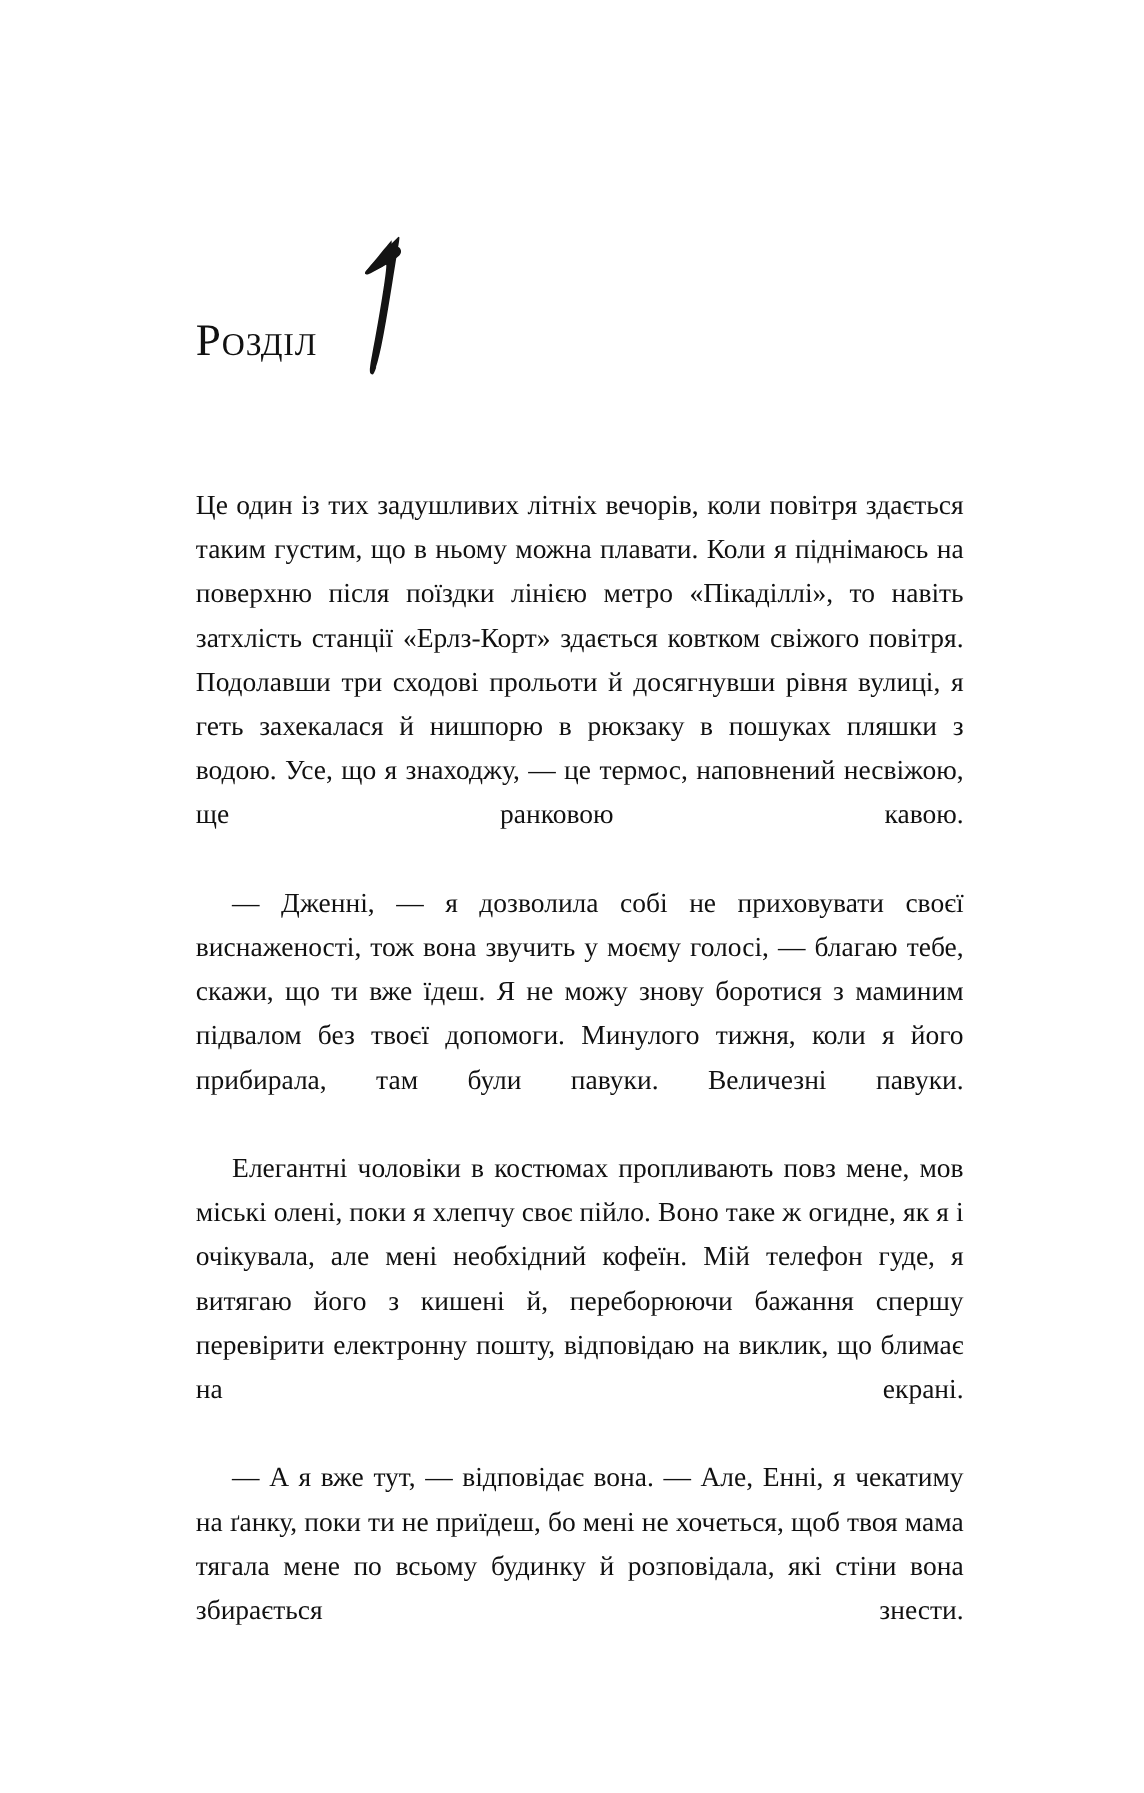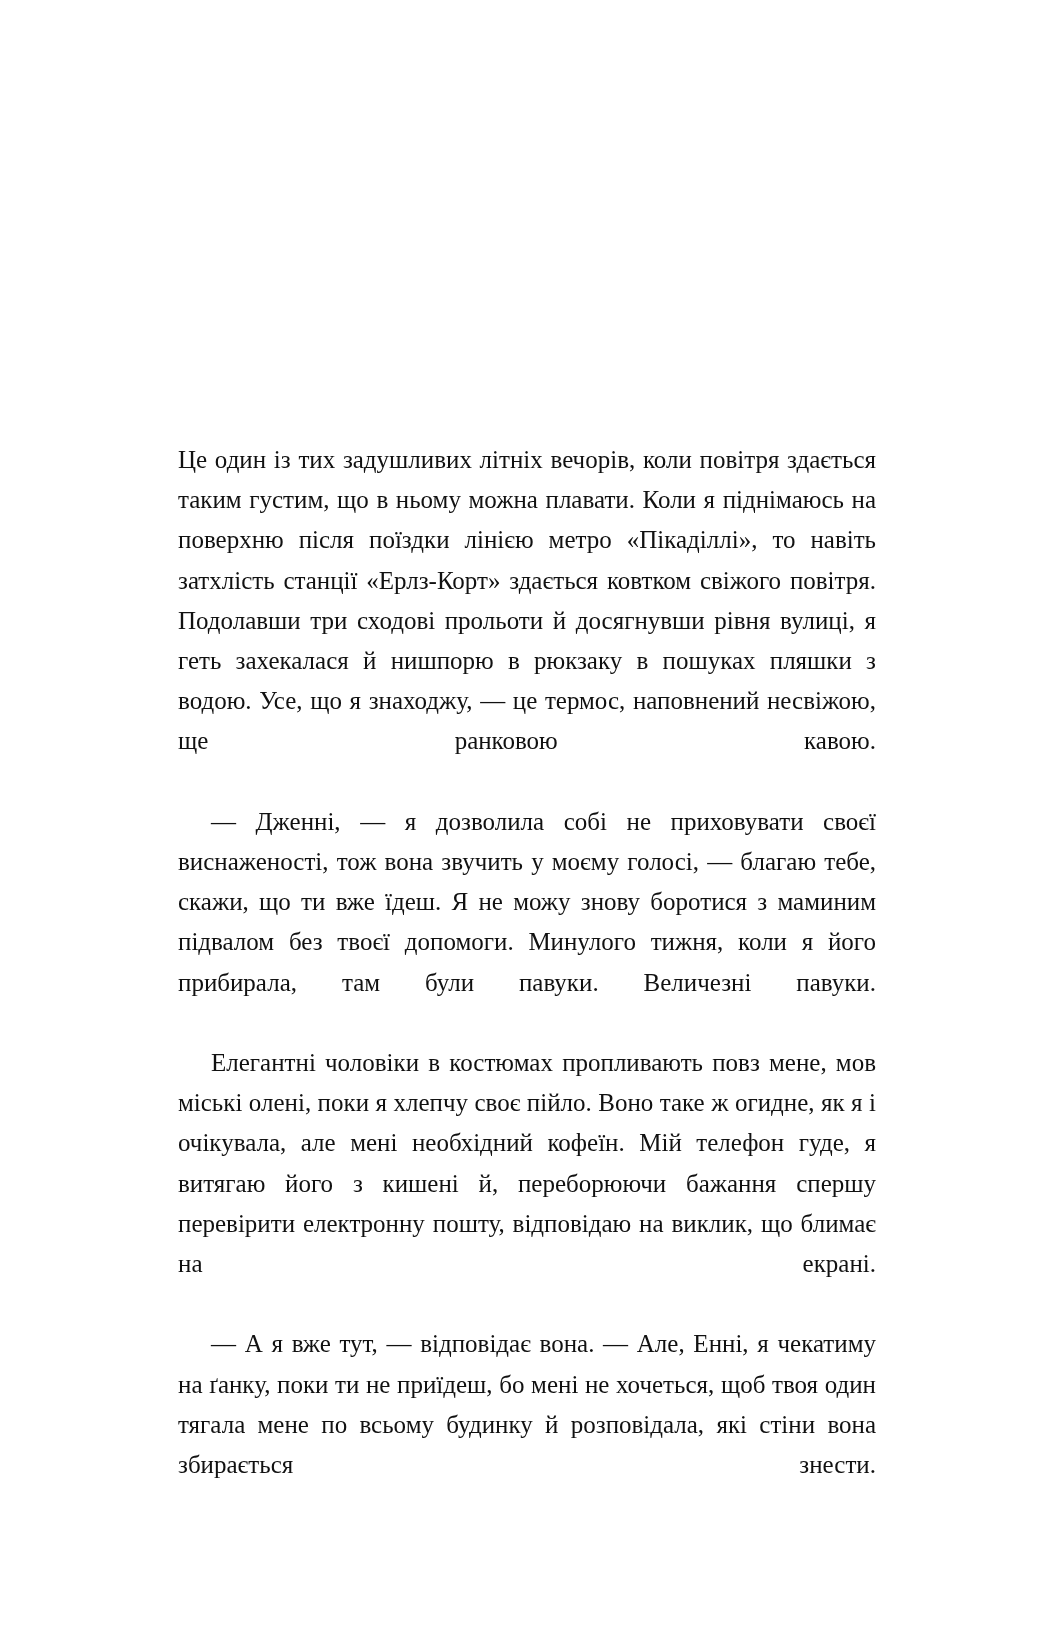--- a/index.html
+++ b/index.html
@@ -83,21 +83,80 @@
     content: "";
     display: inline-block;
     width: 100%;
   }
 </style>
 </head>
 <body>
 
 <div class="page">
 
+  <div class="chapter-head">
+    <span class="chapter-word">Розділ</span>
+
+    <span class="chapter-number">
+      <svg viewBox="0 0 62 128" xmlns="http://www.w3.org/2000/svg">
+        <path fill="#141414" d="
+          M 46.5 2.0
+          C 44.0 4.5, 38.0 10.5, 32.0 17.0
+          C 26.5 23.0, 21.5 28.5, 18.2 32.2
+          C 17.4 33.1, 17.0 33.8, 17.2 34.3
+          C 17.5 35.1, 18.7 35.0, 20.6 34.2
+          C 24.2 32.7, 29.6 29.9, 34.6 26.9
+          C 35.6 26.3, 36.2 26.4, 36.2 27.4
+          C 36.2 29.5, 35.6 35.0, 34.6 42.0
+          C 33.0 53.0, 30.8 66.5, 28.6 79.0
+          C 26.6 90.5, 24.8 100.2, 23.4 107.5
+          C 22.3 113.3, 21.6 117.6, 21.3 120.6
+          C 21.1 122.8, 21.2 124.3, 21.7 125.3
+          C 22.3 126.4, 23.3 126.3, 24.3 124.9
+          C 25.6 123.1, 26.9 119.8, 28.2 115.2
+          C 30.0 108.9, 31.9 99.9, 34.0 88.6
+          C 36.6 74.6, 39.2 58.6, 41.6 43.5
+          C 43.6 30.8, 45.4 19.6, 46.9 11.0
+          C 47.6 7.0, 48.0 4.2, 48.1 2.6
+          C 48.2 1.0, 47.6 0.8, 46.5 2.0
+          Z"></path>
+        <path fill="#141414" d="
+          M 41.0 4.5
+          C 38.5 7.5, 33.5 13.5, 28.0 20.0
+          C 23.5 25.3, 19.8 29.6, 17.8 32.2
+          C 16.7 33.6, 16.5 34.6, 17.2 35.2
+          C 18.0 35.9, 19.6 35.5, 22.0 34.4
+          C 26.5 32.3, 33.0 28.6, 38.5 25.2
+          C 41.5 23.3, 43.6 21.8, 44.8 20.6
+          C 46.2 19.2, 46.8 17.8, 46.6 16.3
+          C 46.3 14.0, 45.0 13.6, 42.6 15.0
+          C 39.6 16.8, 35.0 20.0, 30.0 23.6
+          C 26.0 26.5, 23.0 28.8, 21.2 30.4
+          C 19.8 31.6, 19.3 32.6, 19.8 33.4
+          C 20.4 34.3, 22.0 34.0, 24.6 32.8
+          C 29.0 30.7, 35.0 27.2, 40.2 23.9
+          C 44.0 21.5, 46.6 19.6, 48.0 18.2
+          C 49.6 16.6, 50.0 14.8, 49.2 12.8
+          C 48.3 10.5, 46.6 9.8, 44.2 10.8
+          C 43.0 11.3, 42.0 12.0, 41.3 12.6
+          L 41.0 4.5
+          Z"></path>
+        <path fill="#141414" d="
+          M 21.5 121.0
+          C 21.4 123.0, 21.7 124.6, 22.3 125.6
+          C 23.0 126.8, 24.0 126.6, 25.0 125.0
+          C 25.8 123.7, 26.5 121.8, 27.1 119.5
+          C 26.2 119.9, 25.2 120.3, 24.2 120.6
+          C 23.2 120.9, 22.3 121.0, 21.5 121.0
+          Z"></path>
+      </svg>
+
+    </span>
+  </div>
 
   <div class="body-text">
     <p>Це один із тих задушливих літніх вечорів, коли повітря здається таким густим, що в ньому можна плавати. Коли я піднімаюсь на поверхню після поїздки лінією метро «Пікаділлі», то навіть затхлість станції «Ерлз-Корт» здається ковтком свіжого повітря. Подолавши три сходові прольоти й досягнувши рівня вулиці, я геть захекалася й нишпорю в рюкзаку в пошуках пляшки з водою. Усе, що я знаходжу, — це термос, наповнений несвіжою, ще ранковою кавою.</p>
     <p class="indent">— Дженні, — я дозволила собі не приховувати своєї виснаженості, тож вона звучить у моєму голосі, — благаю тебе, скажи, що ти вже їдеш. Я не можу знову боротися з маминим підвалом без твоєї допомоги. Минулого тижня, коли я його прибирала, там були павуки. Величезні павуки.</p>
     <p class="indent">Елегантні чоловіки в костюмах пропливають повз мене, мов міські олені, поки я хлепчу своє пійло. Воно таке ж огидне, як я і очікувала, але мені необхідний кофеїн. Мій телефон гуде, я витягаю його з кишені й, переборюючи бажання спершу перевірити електронну пошту, відповідаю на виклик, що блимає на екрані.</p>
-    <p class="indent">— А я вже тут, — відповідає вона. — Але, Енні, я чекатиму на ґанку, поки ти не приїдеш, бо мені не хочеться, щоб твоя один тягала мене по всьому будинку й розповідала, які стіни вона збирається знести.</p>
+    <p class="indent">— А я вже тут, — відповідає вона. — Але, Енні, я чекатиму на ґанку, поки ти не приїдеш, бо мені не хочеться, щоб твоя мама тягала мене по всьому будинку й розповідала, які стіни вона збирається знести.</p>
   </div>
 
 </div>
 
 </body></html>

